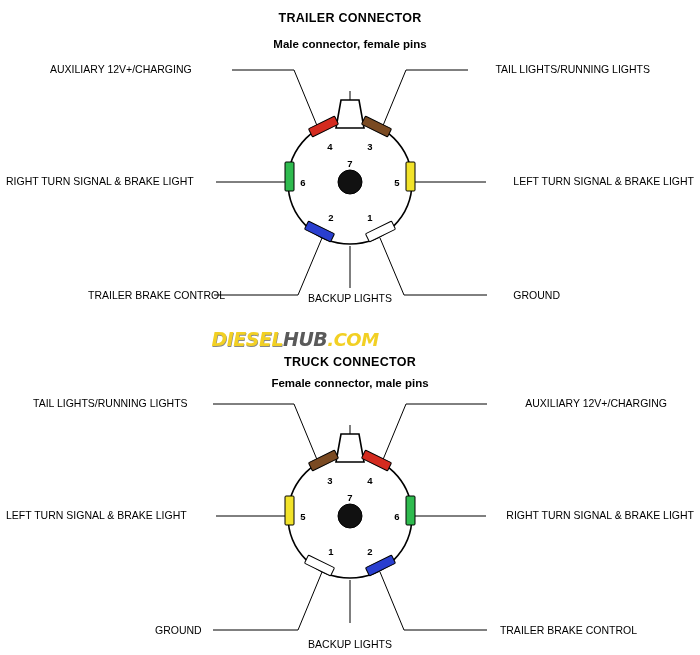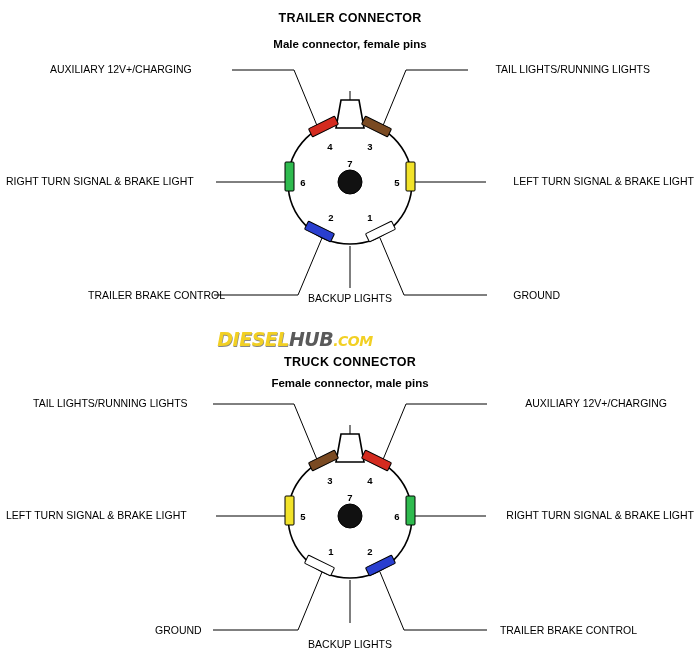--- a/index.html
+++ b/index.html
@@ -73,21 +73,21 @@
     text-align: center;
     font-family: "DejaVu Sans", sans-serif;
     font-weight: bold;
     font-style: italic;
     font-size: 19px;
     letter-spacing: -0.5px;
     user-select: none;
   }
   .wm-diesel { color: #f2d024; text-shadow: 0.5px 0.5px 0 #888; text-align: right; }
   .wm-hub { color: #5a5a5a; }
-  .wm-com { color: #f2d024; font-size: 14px; }
+  .wm-com { color: #f2d024; font-size: 18px; }
 </style>
 </head>
 <body>
 
 <div class="stage">
 
   <svg class="diagram" viewBox="0 0 700 655">
 
     <g>
 

